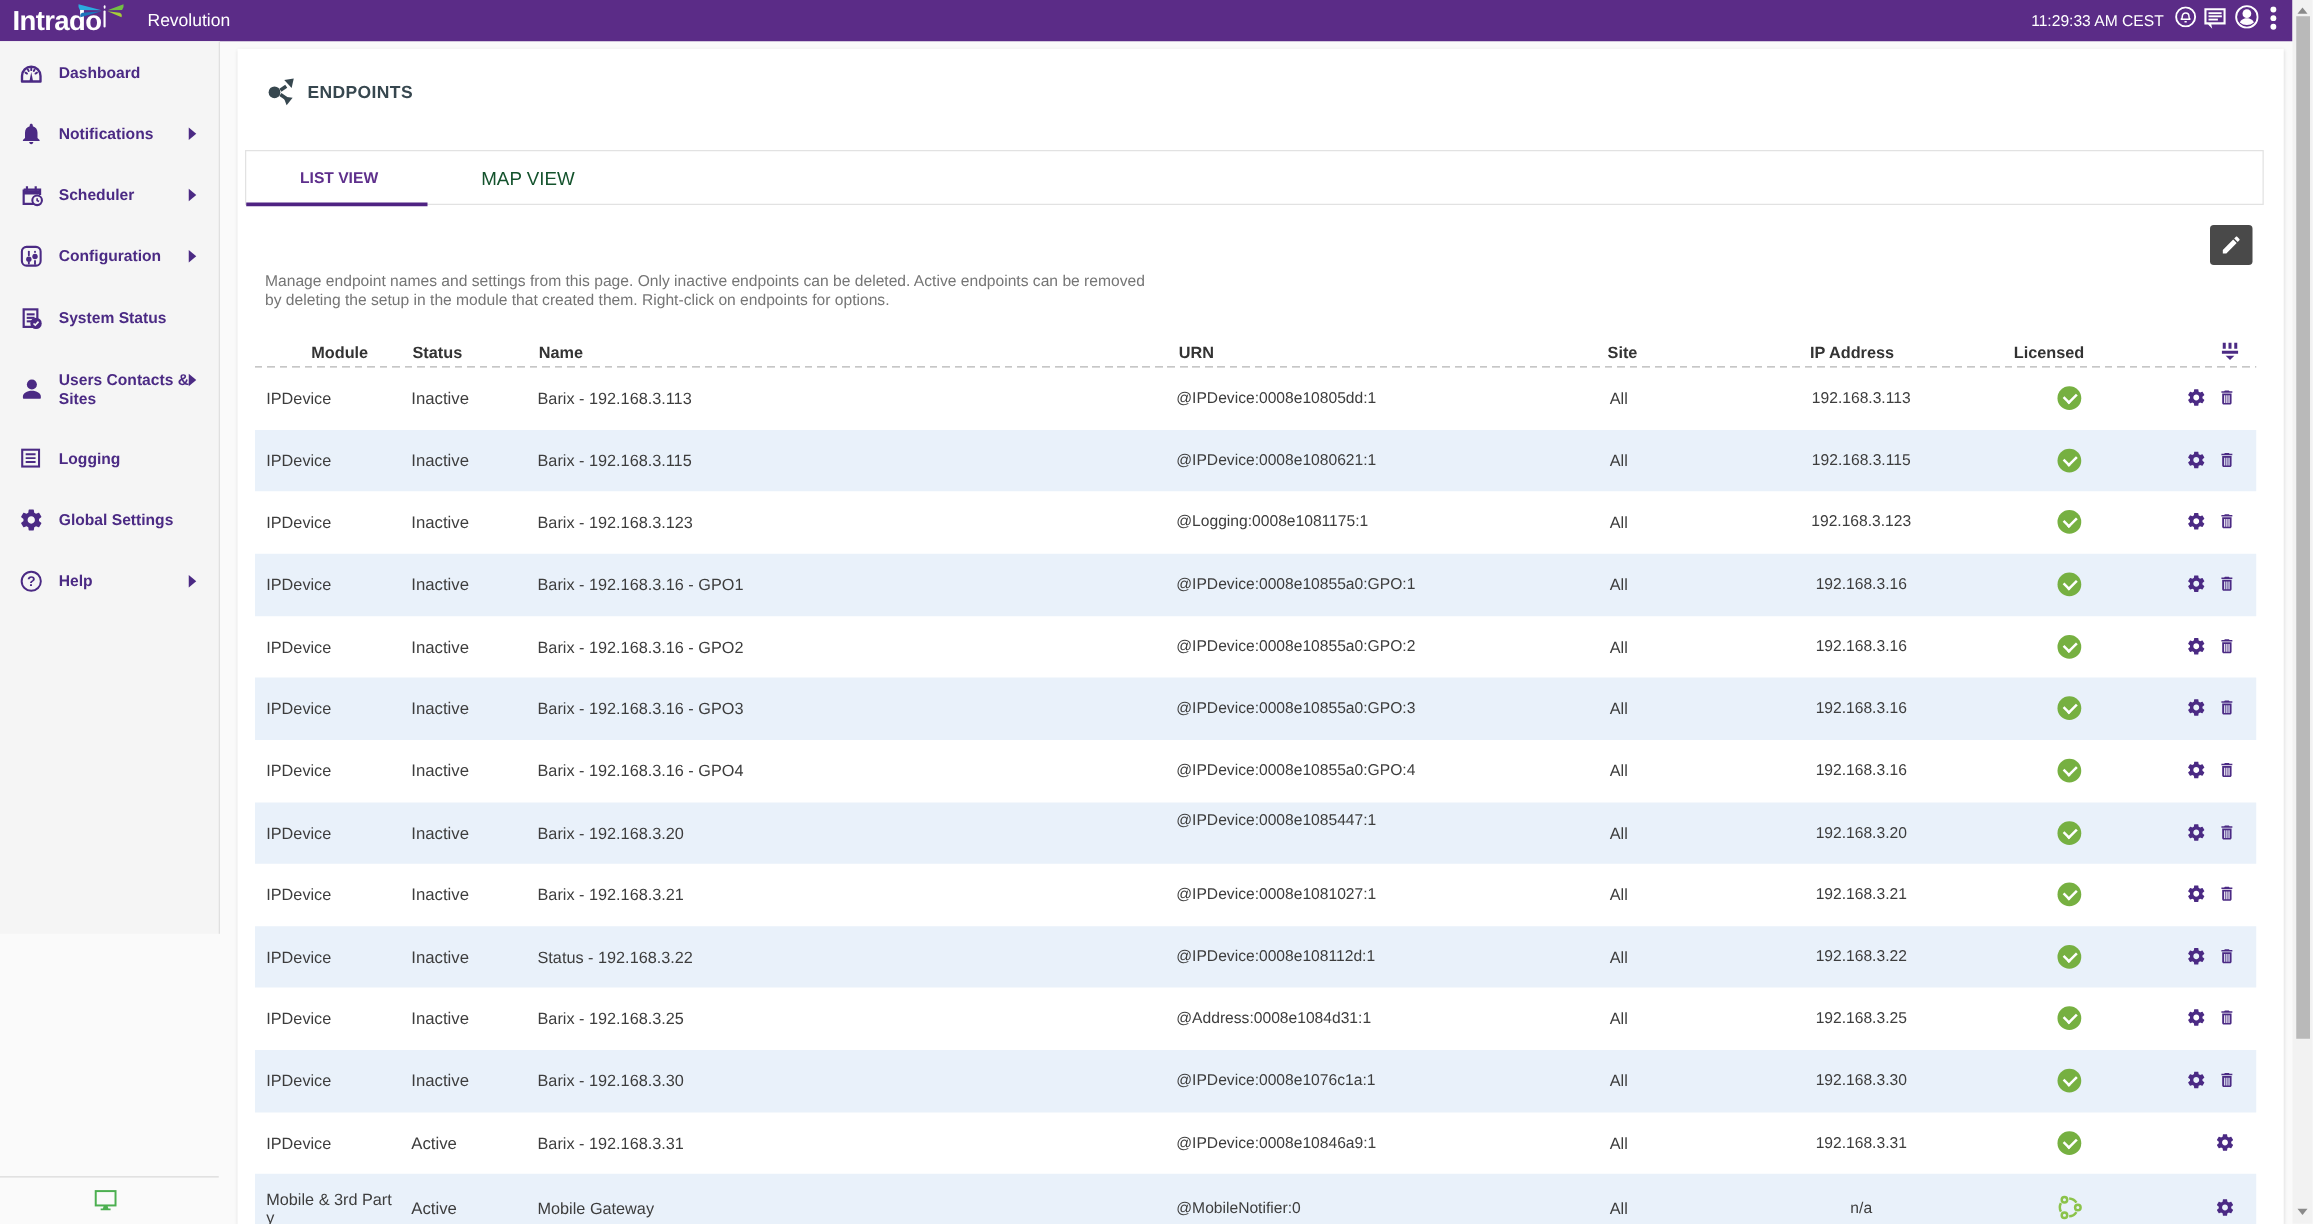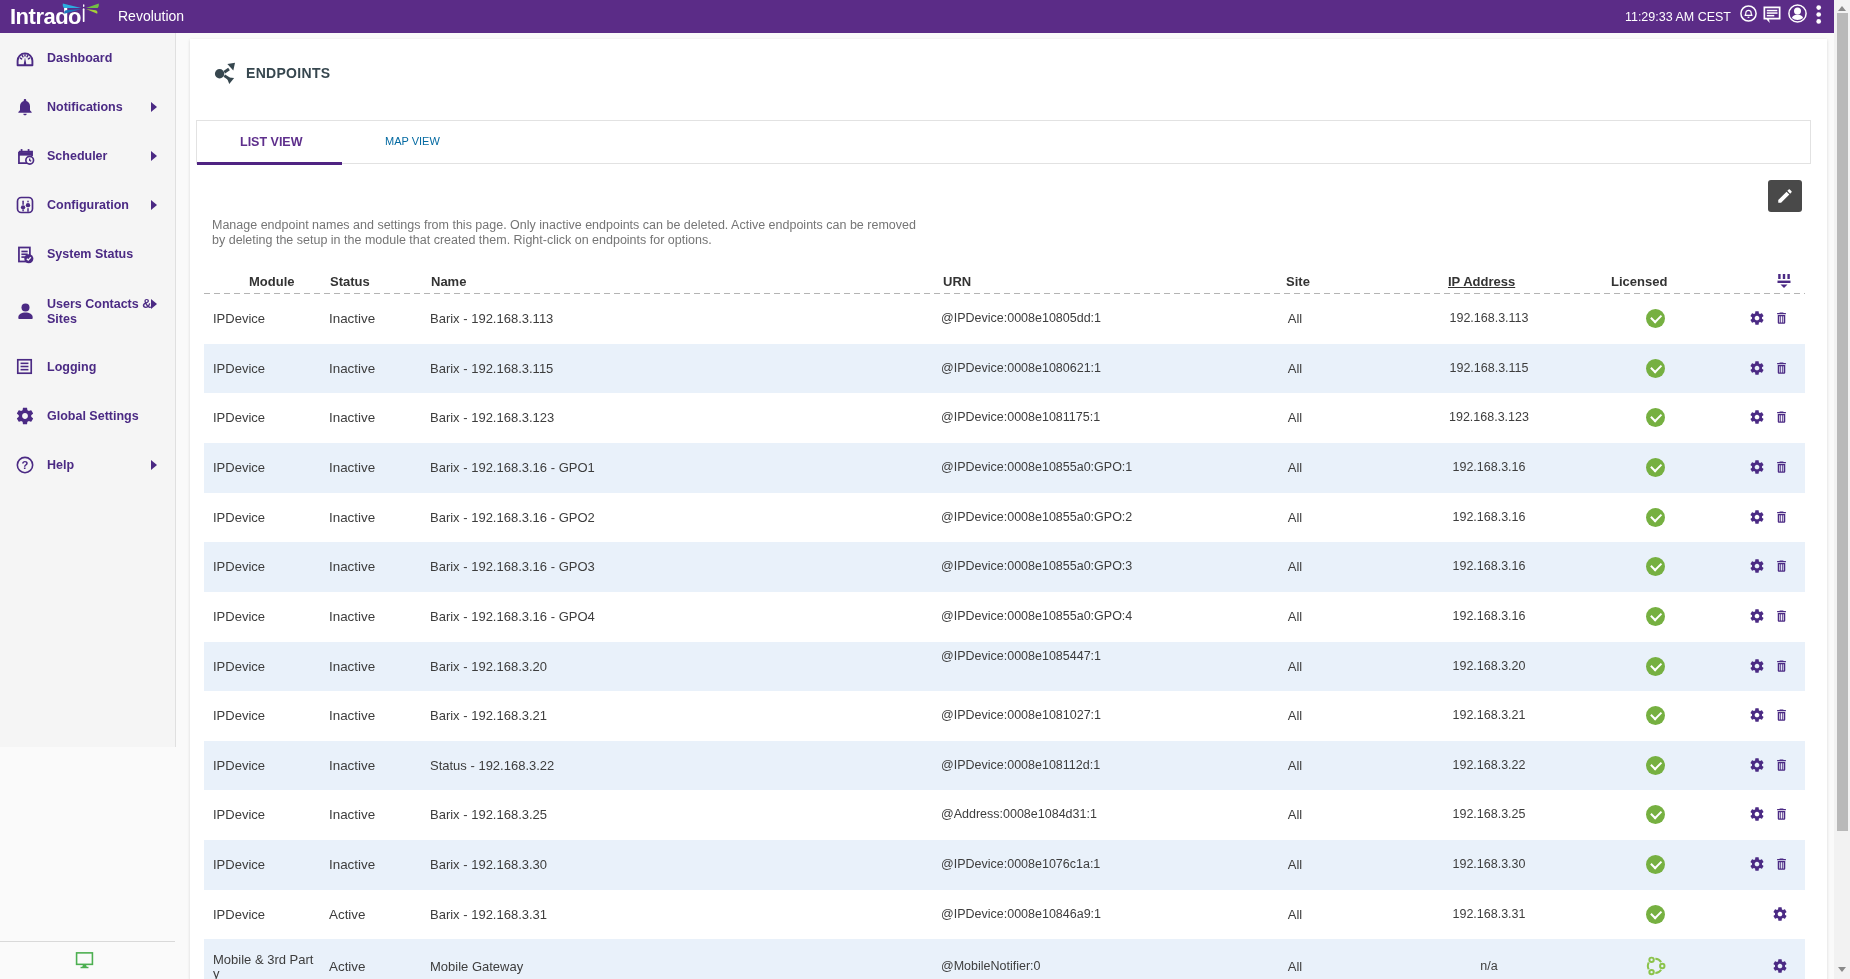--- a/index.html
+++ b/index.html
@@ -10,21 +10,21 @@
 #rev { position:absolute; left:118px; top:8px; color:#fff; font-size:14px; }
 #time { position:absolute; right:103px; top:9.5px; color:#fff; font-size:12.5px; }
 #sidebar { position:absolute; left:0; top:33px; width:176px; height:714px; background:#f5f5f5; border-right:1px solid #e0e0e0; }
 .sb-item { position:absolute; left:0; width:176px; color:#4b2a84; font-weight:bold; font-size:12.5px; }
 .sb-text { position:absolute; left:47px; top:0; }
 .sb-arrow { position:absolute; left:151px; width:0; height:0; border-left:6px solid #4b2a84; border-top:5px solid transparent; border-bottom:5px solid transparent; }
 #card { position:absolute; left:190px; top:39px; width:1637px; height:941px; background:#fff; box-shadow:0 1px 3px rgba(0,0,0,0.14); }
 #ep-title { position:absolute; left:246px; top:65px; font-size:14px; font-weight:bold; color:#37474f; letter-spacing:0.3px; }
 #tabbox { position:absolute; left:196px; top:120px; width:1615px; height:44px; border:1px solid #e2e2e2; background:#fff; }
 #tab1 { position:absolute; left:240px; top:135px; font-size:12.5px; font-weight:bold; color:#5e2f8c; }
-#tab2 { position:absolute; left:385px; top:135px; font-size:11px; color:#0369a1; }
+#tab2 { position:absolute; left:385px; top:135px; font-size:15px; color:#14532d; }
 #inkbar { position:absolute; left:197px; top:162px; width:145px; height:3px; background:#4f2382; }
 #editbtn { position:absolute; left:1768px; top:180px; width:34px; height:32px; background:#494949; border-radius:3px; }
 .desc { position:absolute; left:212px; font-size:12.5px; color:#757575; }
 .hdrcell { position:absolute; font-size:13px; font-weight:bold; color:#333; }
 #dash { position:absolute; left:204px; top:293px; width:1601px; height:1px; background:repeating-linear-gradient(90deg,#b4b4b4 0 6px,transparent 6px 10px); }
 .row { position:absolute; left:204px; width:1601px; height:50px; }
 .row.blue { background:#e9f1fa; }
 .cell { position:absolute; font-size:13px; color:#3d3d3d; }
 .c-mod { left:9px; }
 .c-st { left:125px; font-size:13.4px;text-align:center; }
@@ -199,21 +199,21 @@
       <path d="M3 17.25V21h3.75L17.81 9.94l-3.75-3.75L3 17.25zM20.71 7.04c.39-.39.39-1.02 0-1.41l-2.34-2.34c-.39-.39-1.02-.39-1.41 0l-1.83 1.83 3.75 3.75 1.83-1.83z"></path>
     </svg>
   </div>
 <div class="desc" style="top:218px">Manage endpoint names and settings from this page. Only inactive endpoints can be deleted. Active endpoints can be removed</div>
 <div class="desc" style="top:233px">by deleting the setup in the module that created them. Right-click on endpoints for options.</div>
 <div class="hdrcell" style="left:213px; top:274px;margin-left:36px;">Module</div>
 <div class="hdrcell" style="left:330px; top:274px;">Status</div>
 <div class="hdrcell" style="left:431px; top:274px;">Name</div>
 <div class="hdrcell" style="left:943px; top:274px;">URN</div>
 <div class="hdrcell" style="left:1258px; top:274px; width:80px; text-align:center;">Site</div>
-<div class="hdrcell" style="left:1448px; top:274px;text-decoration:underline;">IP Address</div>
+<div class="hdrcell" style="left:1448px; top:274px;">IP Address</div>
 <div class="hdrcell" style="left:1611px; top:274px;">Licensed</div>
 <svg class="abs" style="left:1777px;top:274px;" width="14" height="14" viewBox="0 0 14 14" fill="#4b2a84">
   <rect x="1.2" y="0" width="2.4" height="5"></rect>
     <rect x="5.8" y="0" width="2.4" height="5"></rect>
     <rect x="10.4" y="0" width="2.4" height="5"></rect>
   <rect x="0.5" y="6.6" width="13" height="2.4"></rect>
   <path d="M3.5 10.5 h7 l-3.5 3.5 z"></path>
 </svg>
 <div id="dash"></div>
 <div id="rows">
@@ -244,21 +244,21 @@
           <use href="#ggear"></use>
         </svg></div>
       <div class="abs" style="left:1570px;top:16px;"><svg width="15" height="16" viewBox="0 0 24 24" fill="#4b2a84">
           <use href="#gtrash"></use>
         </svg></div>
     </div>
 <div class="row" style="top:393.3px;height:49.64px">
       <div class="cell c-mod" style="top:17px">IPDevice</div>
       <div class="cell c-st" style="top:17px">Inactive</div>
       <div class="cell c-nm" style="top:17px">Barix - 192.168.3.123</div>
-      <div class="cell c-urn" style="top:17px">@IPDevice:0008e1081175:1</div>
+      <div class="cell c-urn" style="top:17px">@Logging:0008e1081175:1</div>
       <div class="cell c-site" style="top:17px">All</div>
       <div class="cell c-ip" style="top:17px">192.168.3.123</div>
       <div class="licok" style="top:15px"></div>
       <div class="abs" style="left:1545px;top:16px;"><svg width="16" height="16" viewBox="0 0 24 24" fill="#4b2a84">
           <use href="#ggear"></use>
         </svg></div>
       <div class="abs" style="left:1570px;top:16px;"><svg width="15" height="16" viewBox="0 0 24 24" fill="#4b2a84">
           <use href="#gtrash"></use>
         </svg></div>
     </div>

